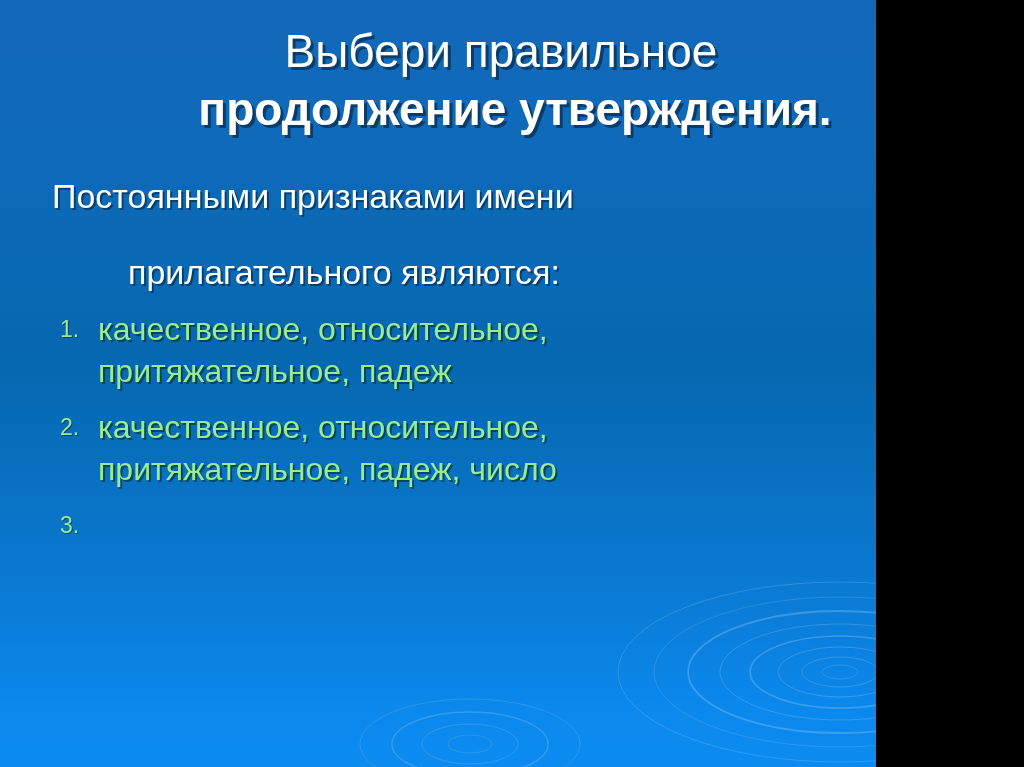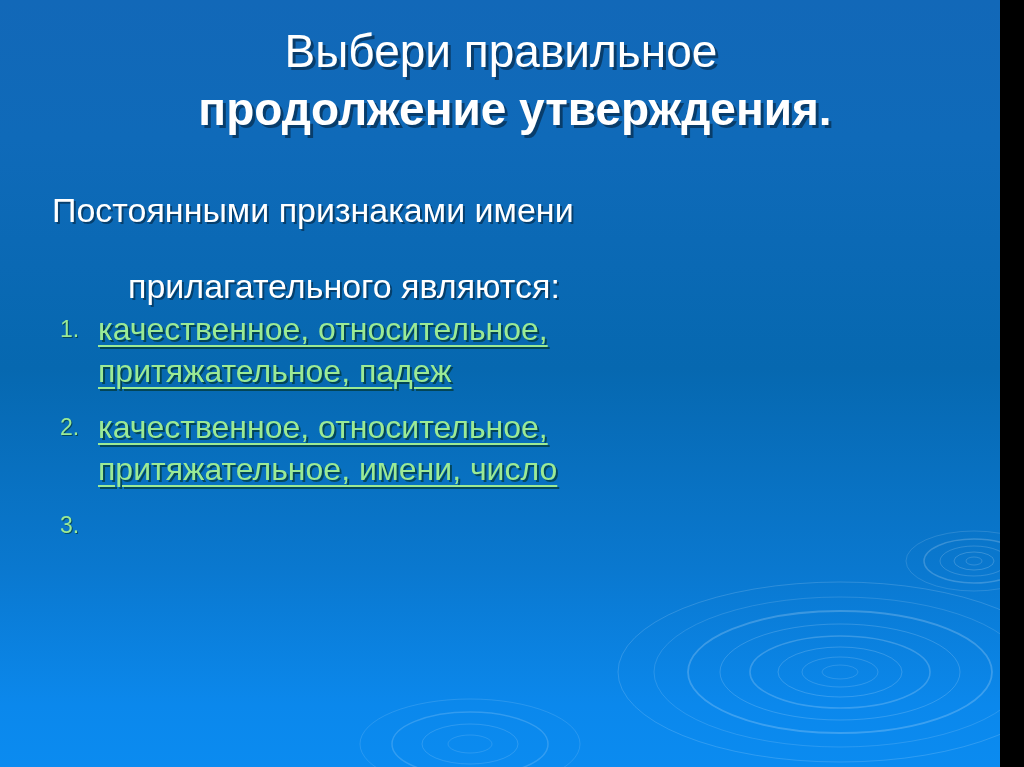--- a/index.html
+++ b/index.html
@@ -4,21 +4,21 @@
 <title>Slide</title>
 <style>
   html, body {
     margin: 0;
     padding: 0;
     background: #000;
   }
 
   #slide {
     position: relative;
-    width: 1000px;
+    width: 876px;
     height: 767px;
     overflow: hidden;
     font-family: "Liberation Sans", "DejaVu Sans", sans-serif;
     background: linear-gradient(to bottom,
                 #1268b8 0%,
                 #0f6ab9 18%,
                 #0668b0 48%,
                 #0a78cf 74%,
                 #0b88ec 92%,
                 #0b8bf0 100%);
@@ -49,21 +49,21 @@
     text-shadow: 3px 3px 0 rgba(0,0,0,0.42);
     white-space: nowrap;
   }
   .title-line.l1 { margin-left: -22px; }
   .title-line.l2 { margin-left: 6px; font-weight: bold; }
 
   
   #lead-block {
     position: absolute;
     left: 52px;
-    top: 186px;
+    top: 172px;
     width: 920px;
   }
   .lead-line {
     color: #ffffff;
     font-size: 34px;
     line-height: 48px;
     font-weight: 400;
     text-shadow: 2px 2px 0 rgba(0,0,0,0.40);
     white-space: nowrap;
   }
@@ -90,21 +90,20 @@
     line-height: 42px;
     padding-left: 8px;
     text-shadow: 1px 1px 0 rgba(0,40,20,0.55);
     box-sizing: border-box;
   }
   .answer-text {
     flex: 1 1 auto;
     color: #9bea95;
     font-size: 32px;
     line-height: 42px;
-    text-decoration: underline;
     text-decoration-thickness: 2px;
     text-underline-offset: 5px;
     text-shadow: 2px 2px 0 rgba(0,45,25,0.6);
     max-width: 680px;
   }
 </style>
 </head>
 <body>
 
 <div id="slide">
@@ -159,21 +158,21 @@
 
   <div id="answers">
 
     <div class="answer-row">
       <span class="answer-num">1.</span>
       <span class="answer-text">качественное, относительное, притяжательное, падеж</span>
     </div>
 
     <div class="answer-row">
       <span class="answer-num">2.</span>
-      <span class="answer-text">качественное, относительное, притяжательное, имени, число</span>
+      <span class="answer-text">качественное, относительное, притяжательное, падеж, число</span>
     </div>
 
     <div class="answer-row">
       <span class="answer-num">3.</span>
     </div>
 
   </div>
 
 </div>
 

